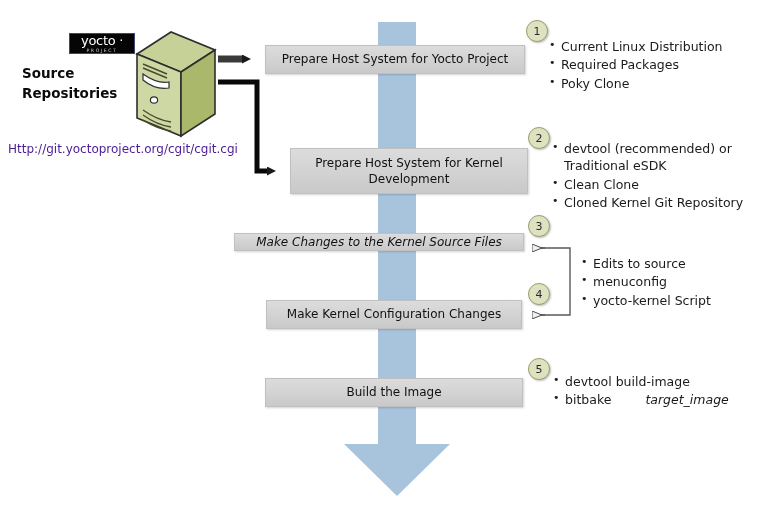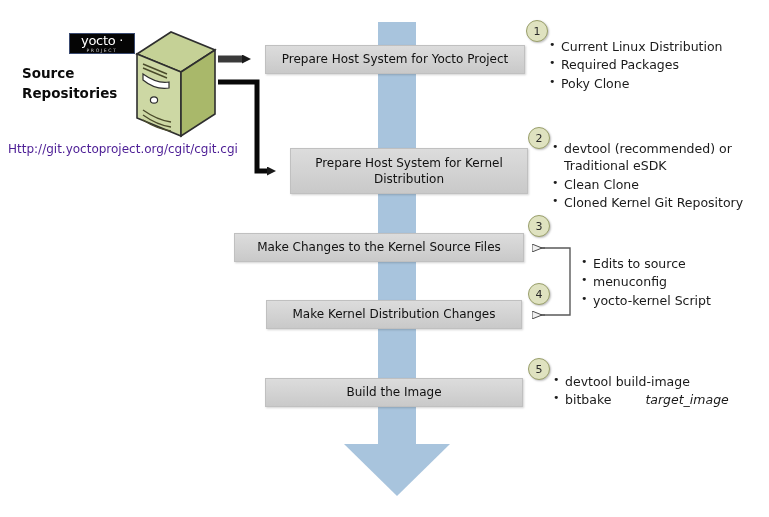--- a/index.html
+++ b/index.html
@@ -49,21 +49,21 @@
     justify-content: center;
     text-align: center;
     color: #111111;
     font-size: 12px;
     line-height: 1.35;
     box-sizing: border-box;
     padding: 4px 8px;
   }
   #box1 { left: 265px; top: 45px;  width: 260px; height: 29px; }
   #box2 { left: 290px; top: 148px; width: 238px; height: 46px; }
-  #box3 { left: 234px; top: 233px; width: 290px; height: 29px; }
+  #box3 { left: 234px; top: 233px; width: 290px; height: 18px; font-style: italic; }
   #box4 { left: 266px; top: 300px; width: 256px; height: 29px; }
   #box5 { left: 265px; top: 378px; width: 258px; height: 29px; }
 
   
   .step-circle {
     position: absolute;
     width: 22px;
     height: 22px;
     border-radius: 50%;
     background: #dfe2c0;
@@ -240,23 +240,23 @@
     </g>
 
     <g>
       <path d="M533,248 L570,248 L570,315 L533,315" stroke="#5a5a5a" stroke-width="1.4" fill="none"></path>
       <path d="M545,248 L533,248" stroke="#5a5a5a" stroke-width="1.4" fill="none" marker-end="url(#greyArrow)"></path>
       <path d="M545,315 L533,315" stroke="#5a5a5a" stroke-width="1.4" fill="none" marker-end="url(#greyArrow)"></path>
     </g>
   </svg>
 
   <div class="pbox" id="box1">Prepare Host System for Yocto Project</div>
-  <div class="pbox" id="box2">Prepare Host System for Kernel Distribution</div>
+  <div class="pbox" id="box2">Prepare Host System for Kernel Development</div>
   <div class="pbox" id="box3">Make Changes to the Kernel Source Files</div>
-  <div class="pbox" id="box4">Make Kernel Distribution Changes</div>
+  <div class="pbox" id="box4">Make Kernel Configuration Changes</div>
   <div class="pbox" id="box5">Build the Image</div>
 
   <div class="step-circle" id="circle1">1</div>
   <div class="step-circle" id="circle2">2</div>
   <div class="step-circle" id="circle3">3</div>
   <div class="step-circle" id="circle4">4</div>
   <div class="step-circle" id="circle5">5</div>
 
   <div class="bullets" id="bullets1">
     <ul>

